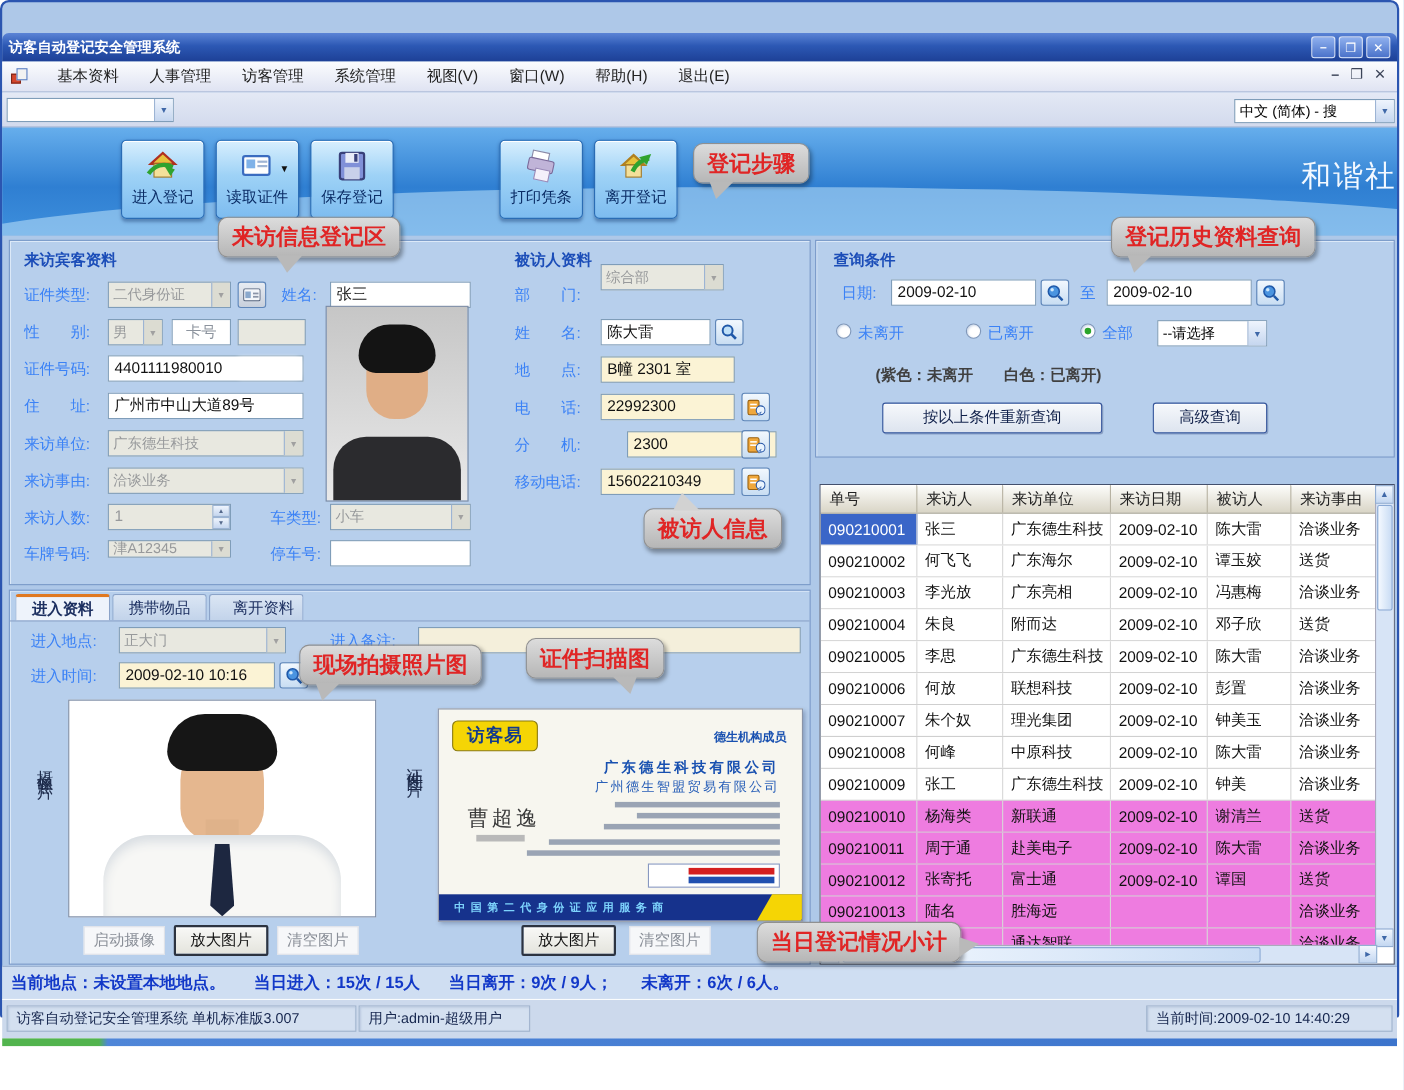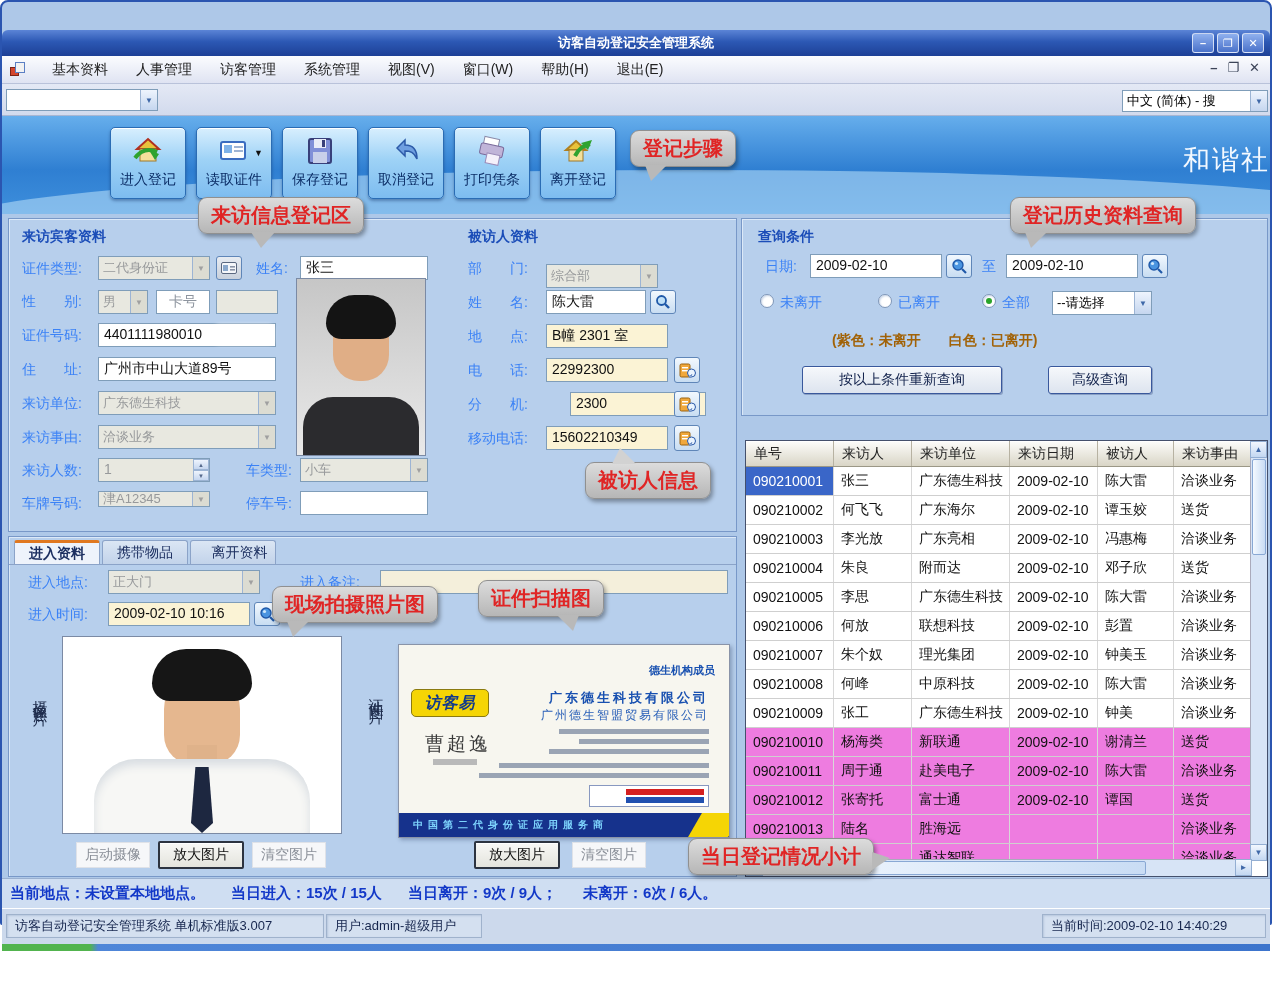--- a/index.html
+++ b/index.html
@@ -5,21 +5,21 @@
   * { margin:0; padding:0; box-sizing:border-box; }
   body { background:#fff; font-family:"Liberation Sans","DejaVu Sans",sans-serif; }
   .screen { position:relative; width:1276px; height:991px; background:#fff; overflow:hidden; }
 
   
   .window { position:absolute; left:0; top:28; width:1272px; height:925px;
             background:#aec8e8; border:2px solid #2b55b0; border-radius:8px 8px 2px 2px; }
   .titlebar { position:absolute; left:2px; top:30px; width:1268px; height:26px;
               background:linear-gradient(180deg,#5b84d6 0%,#2c58b4 45%,#1d4096 100%);
               border-radius:6px 6px 0 0; color:#fff; font-size:13px; font-weight:bold;
-              display:flex; align-items:center; padding:0 6px;justify-content:center; }
+              display:flex; align-items:center; padding:0 6px; }
   .tb-btns { position:absolute; right:6px; top:3px; display:flex; gap:3px; }
   .tb-btn { width:22px; height:20px; border-radius:3px; border:1px solid rgba(255,255,255,.7);
             background:linear-gradient(180deg,#8fb0ee,#4a72ca); color:#fff; font-size:11px;
             font-weight:bold; display:flex; align-items:center; justify-content:center; cursor:default; }
 
   .menubar { position:absolute; left:2px; top:56px; width:1268px; height:28px;
              background:linear-gradient(180deg,#fbfcfe,#dfe3f2); border-bottom:1px solid #b9c2da;
              display:flex; align-items:center; font-size:14px; color:#222; }
   .app-ico { width:16px; height:16px; margin:0 12px 0 8px; position:relative; }
   .app-ico .sq1 { position:absolute; left:0; top:5px; width:9px; height:9px; background:#d4452c; border:1px solid #7c2416; }
@@ -126,21 +126,21 @@
   .v-face { position:absolute; left:50%; top:34px; width:56px; height:68px; margin-left:-28px;
             background:#e0ae86; border-radius:26px; }
   .v-body { position:absolute; left:50%; bottom:0; width:116px; height:58px; margin-left:-58px;
             background:#2b2b2e; border-radius:30px 30px 0 0; }
 
   
   .card { position:absolute; left:398px; top:644px; width:332px; height:194px; background:#f7f6ef;
           border:1px solid #8a94a8; box-shadow:2px 2px 4px rgba(40,60,100,.35); overflow:hidden; }
   .card .logo { position:absolute; left:12px; top:10px; width:78px; height:28px; background:#f5d505;
                 border-radius:5px; border:1px solid #8a7a10; color:#123a8c; font-weight:bold; font-size:16px;
-                font-style:italic; display:flex; align-items:center; justify-content:center; letter-spacing:1px;margin-top:34px; }
+                display:flex; align-items:center; justify-content:center; letter-spacing:1px; }
   .card .member { position:absolute; right:14px; top:18px; color:#1850b0; font-size:11px; font-weight:bold; }
   .card .co1 { position:absolute; right:20px; top:44px; color:#1850b0; font-size:13px; font-weight:bold; letter-spacing:3px; }
   .card .co2 { position:absolute; right:20px; top:62px; color:#2a60b8; font-size:12px; letter-spacing:2px; }
   .card .pname { position:absolute; left:26px; top:86px; color:#3a3a3a; font-size:19px; letter-spacing:3px;
                  font-family:"Liberation Serif","DejaVu Serif",serif; }
   .card .ptitle { position:absolute; left:34px; top:114px; width:44px; height:6px; background:#b9b9b9; }
   .card .fineline { position:absolute; right:20px; height:5px; background:#9aa4b4; }
   .card .hotbox { position:absolute; right:20px; top:140px; width:120px; height:22px; background:#fff;
                   border:1px solid #8898c0; }
   .card .hotbox .red { position:absolute; right:4px; top:3px; width:78px; height:6px; background:#d42020; }
@@ -258,28 +258,20 @@
     <span class="ticon">
       <svg viewBox="0 0 34 34">
           <rect x="6" y="5" width="22" height="24" rx="2" fill="#8090d8" stroke="#38407a" stroke-width="2"></rect>
           <rect x="11" y="5" width="12" height="9" fill="#e8ecf8"></rect>
           <rect x="19" y="6" width="3" height="7" fill="#38407a"></rect>
           <rect x="10" y="18" width="14" height="11" fill="#c8d0ea"></rect>
         </svg>
     </span>
     <span>保存登记</span>
   </div>
-  <div class="tool-btn" style="left:368px;">
-    <span class="ticon">
-      <svg viewBox="0 0 34 34">
-          <path d="M8 14 L16 6 L16 11 C24 11 28 16 28 25 C25 18 21 17 16 17 L16 22 Z" fill="#6f9fe0" stroke="#2c5aa8" stroke-width="1.5"></path>
-        </svg>
-    </span>
-    <span>取消登记</span>
-  </div>
   <div class="tool-btn" style="left:454px;">
     <span class="ticon">
       <svg viewBox="0 0 34 34">
           <rect x="9" y="4" width="15" height="8" fill="#fff" stroke="#8a8aa8" transform="rotate(12 17 8)"></rect>
           <rect x="5" y="11" width="23" height="11" rx="2" fill="#c0b4d8" stroke="#7a6a9a" transform="rotate(12 17 17)"></rect>
           <rect x="11" y="20" width="13" height="10" fill="#f4f0fa" stroke="#9a8ab8" transform="rotate(12 17 25)"></rect>
         </svg>
     </span>
     <span>打印凭条</span>
   </div>
@@ -363,21 +355,21 @@
   <div class="inp" style="left:300px; top:491px; width:128px;"></div>
 
   <div class="photobox" style="left:296px; top:278px; width:130px; height:178px; background:linear-gradient(180deg,#c6c6c6,#e9e9e9);">
     <div class="v-face mosaic"></div>
     <div class="v-hair"></div>
     <div class="v-body"></div>
   </div>
 
   <div class="gtitle" style="left:468px; top:228px;">被访人资料</div>
   <div class="lbl" style="left:468px; top:260px;">部　　门:</div>
-  <div class="combo disabled" style="left:546px; top:264px; width:112px; height:24px;">
+  <div class="combo disabled" style="left:546px; top:240px; width:112px; height:24px;">
     <span class="val">综合部</span>
       <span class="arr" style="font-size:8px;">▼</span>
   </div>
   <div class="lbl" style="left:468px; top:294px;">姓　　名:</div>
   <div class="inp" style="left:546px; top:290px; width:100px;">陈大雷</div>
   <div class="sbtn" style="left:650px; top:290px;">
     <svg width="16" height="16" viewBox="0 0 16 16">
         <circle cx="6.5" cy="6.5" r="4.5" fill="#bfe0f8" stroke="#1f58a8" stroke-width="1.8"></circle>
         <line x1="10" y1="10" x2="14" y2="14" stroke="#1f58a8" stroke-width="2.4"></line>
       </svg>
@@ -443,21 +435,21 @@
   <div class="lbl" style="left:780px; top:294px;">未离开</div>
   <div class="radio" style="left:878px; top:294px;"></div>
   <div class="lbl" style="left:898px; top:294px;">已离开</div>
   <div class="radio checked" style="left:982px; top:294px;"></div>
   <div class="lbl" style="left:1002px; top:294px;">全部</div>
   <div class="combo" style="left:1052px; top:291px; width:100px; height:24px;">
     <span class="val">--请选择</span>
       <span class="arr" style="font-size:8px;">▼</span>
   </div>
 
-  <div class="lbl" style="left:796px; top:332px; color:#a16207; font-weight:bold;margin-left:36px;">(紫色：未离开　　白色：已离开)</div>
+  <div class="lbl" style="left:796px; top:332px; color:#404040; font-weight:bold;">(紫色：未离开　　白色：已离开)</div>
   <div class="btn3d" style="left:802px; top:366px; width:200px; height:28px;">按以上条件重新查询</div>
   <div class="btn3d" style="left:1048px; top:366px; width:104px; height:28px;">高级查询</div>
 
   <div class="grid">
     <div class="ghead">
       <div class="hc c0">单号</div>
       <div class="hc c1">来访人</div>
       <div class="hc c2">来访单位</div>
       <div class="hc c3">来访日期</div>
       <div class="hc c4">被访人</div>

